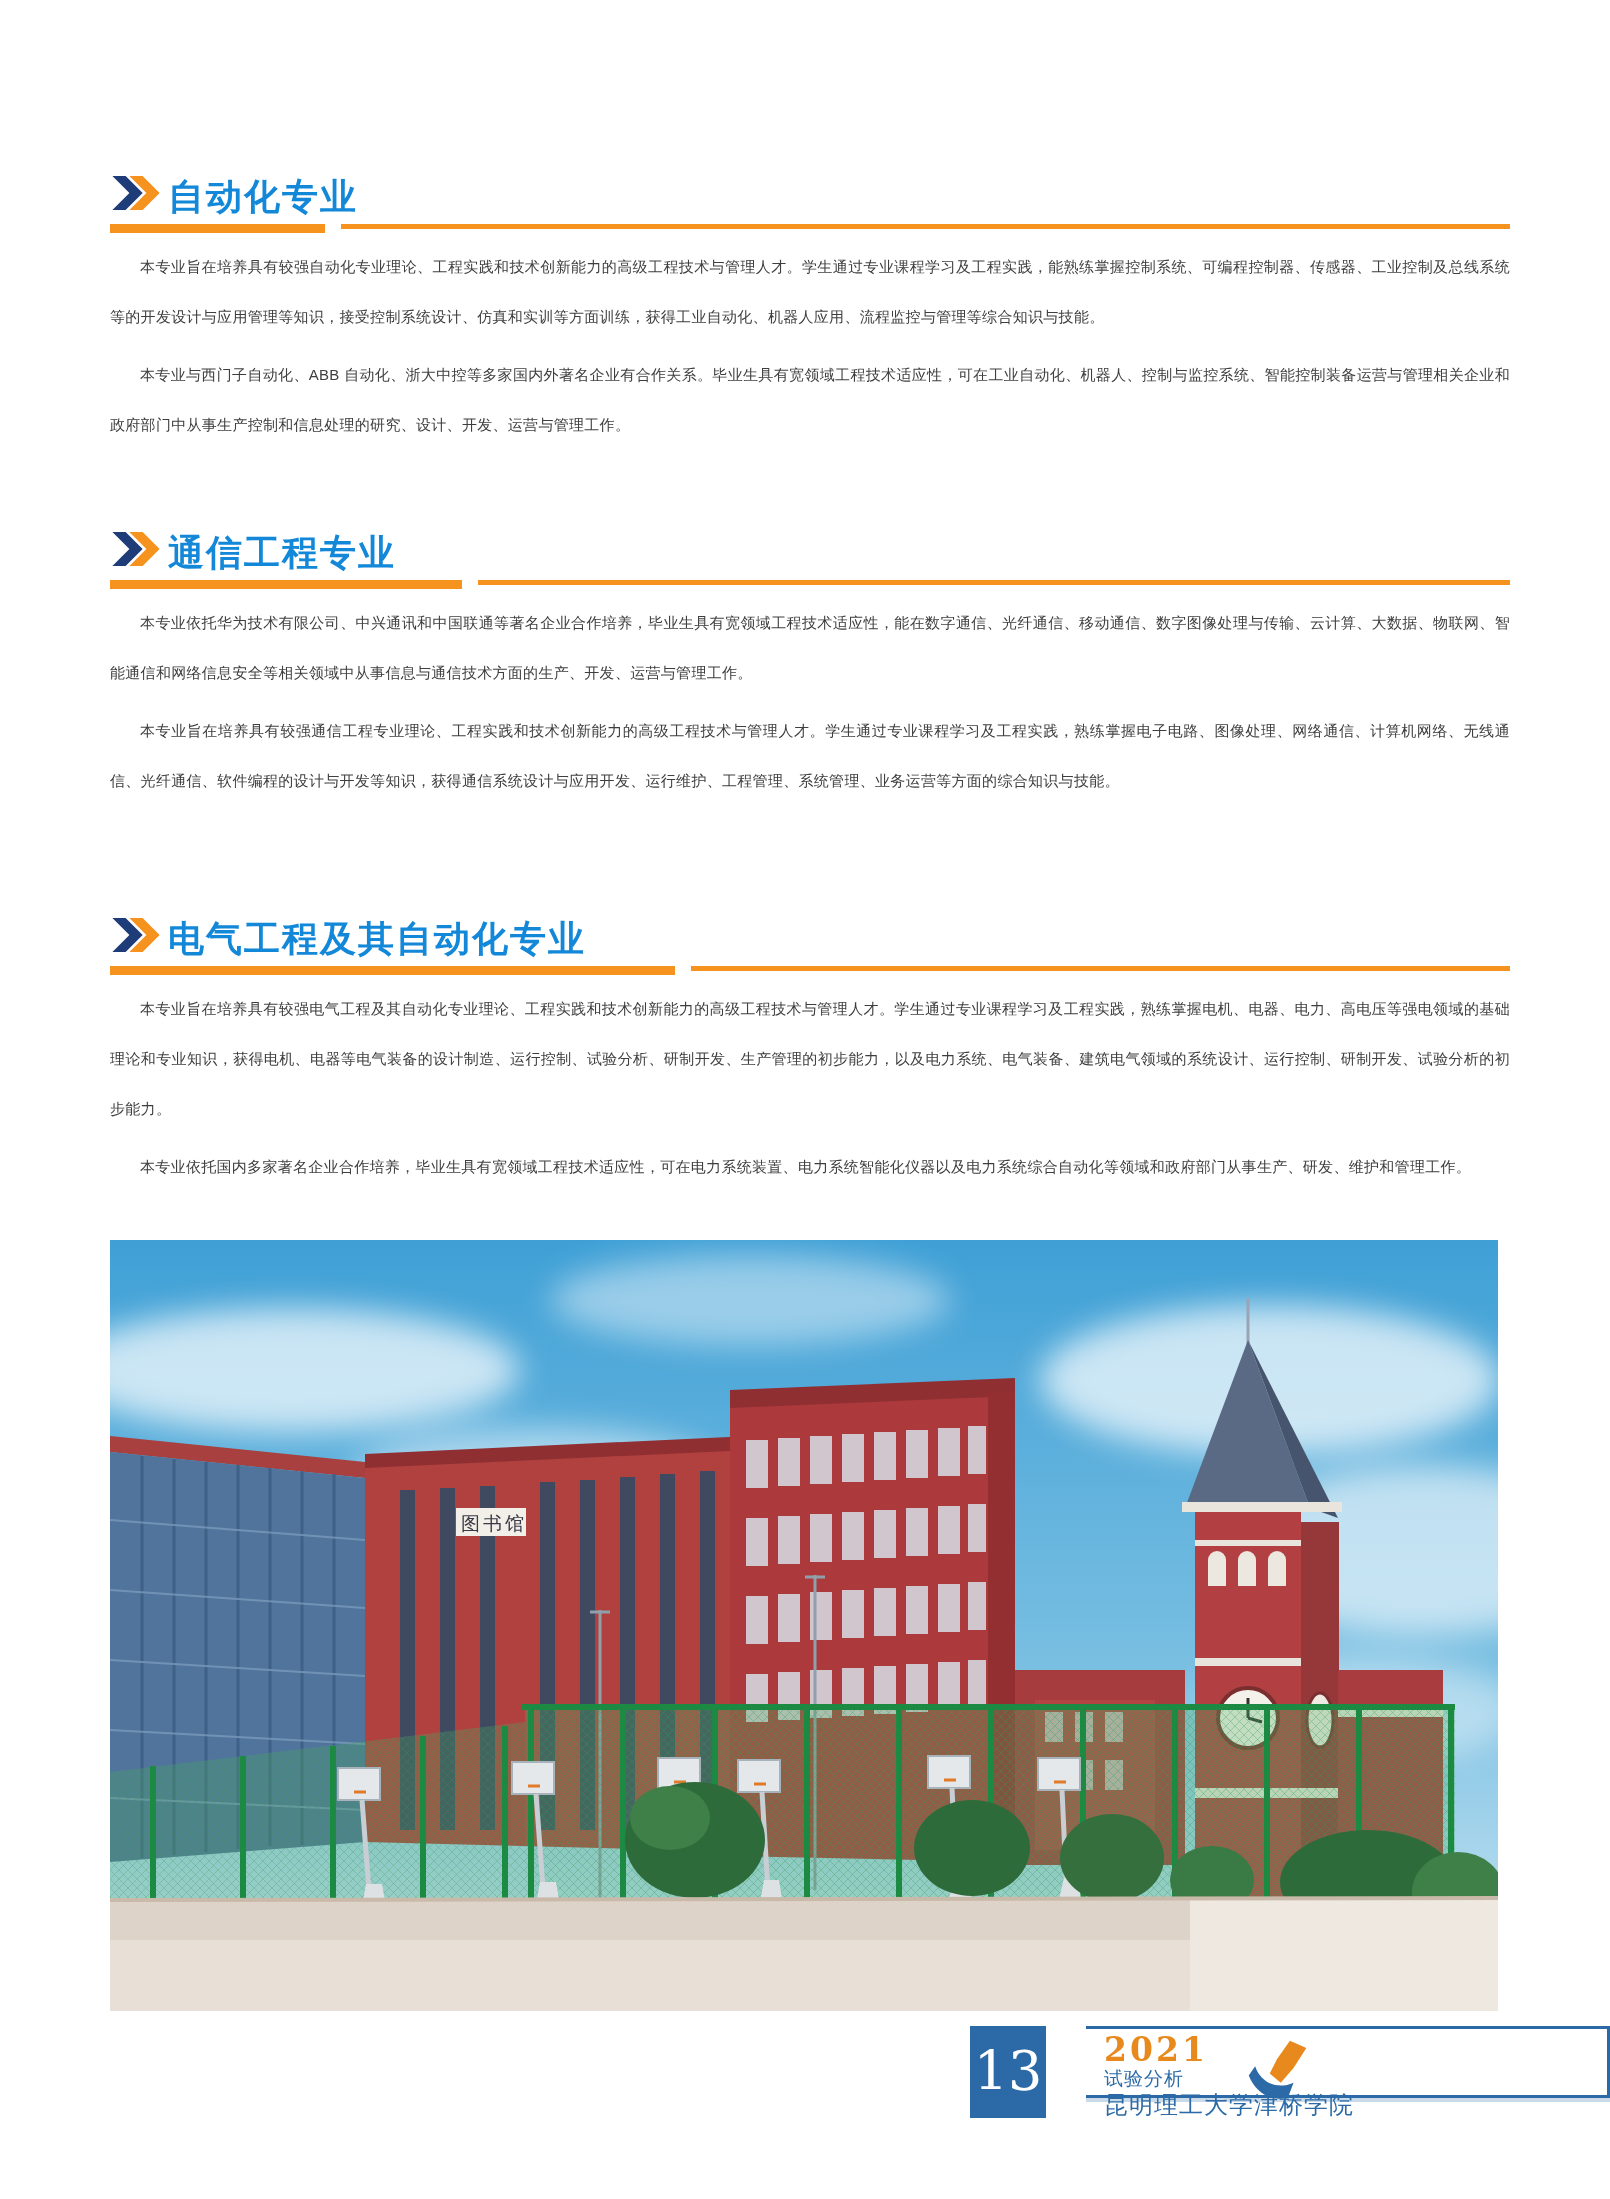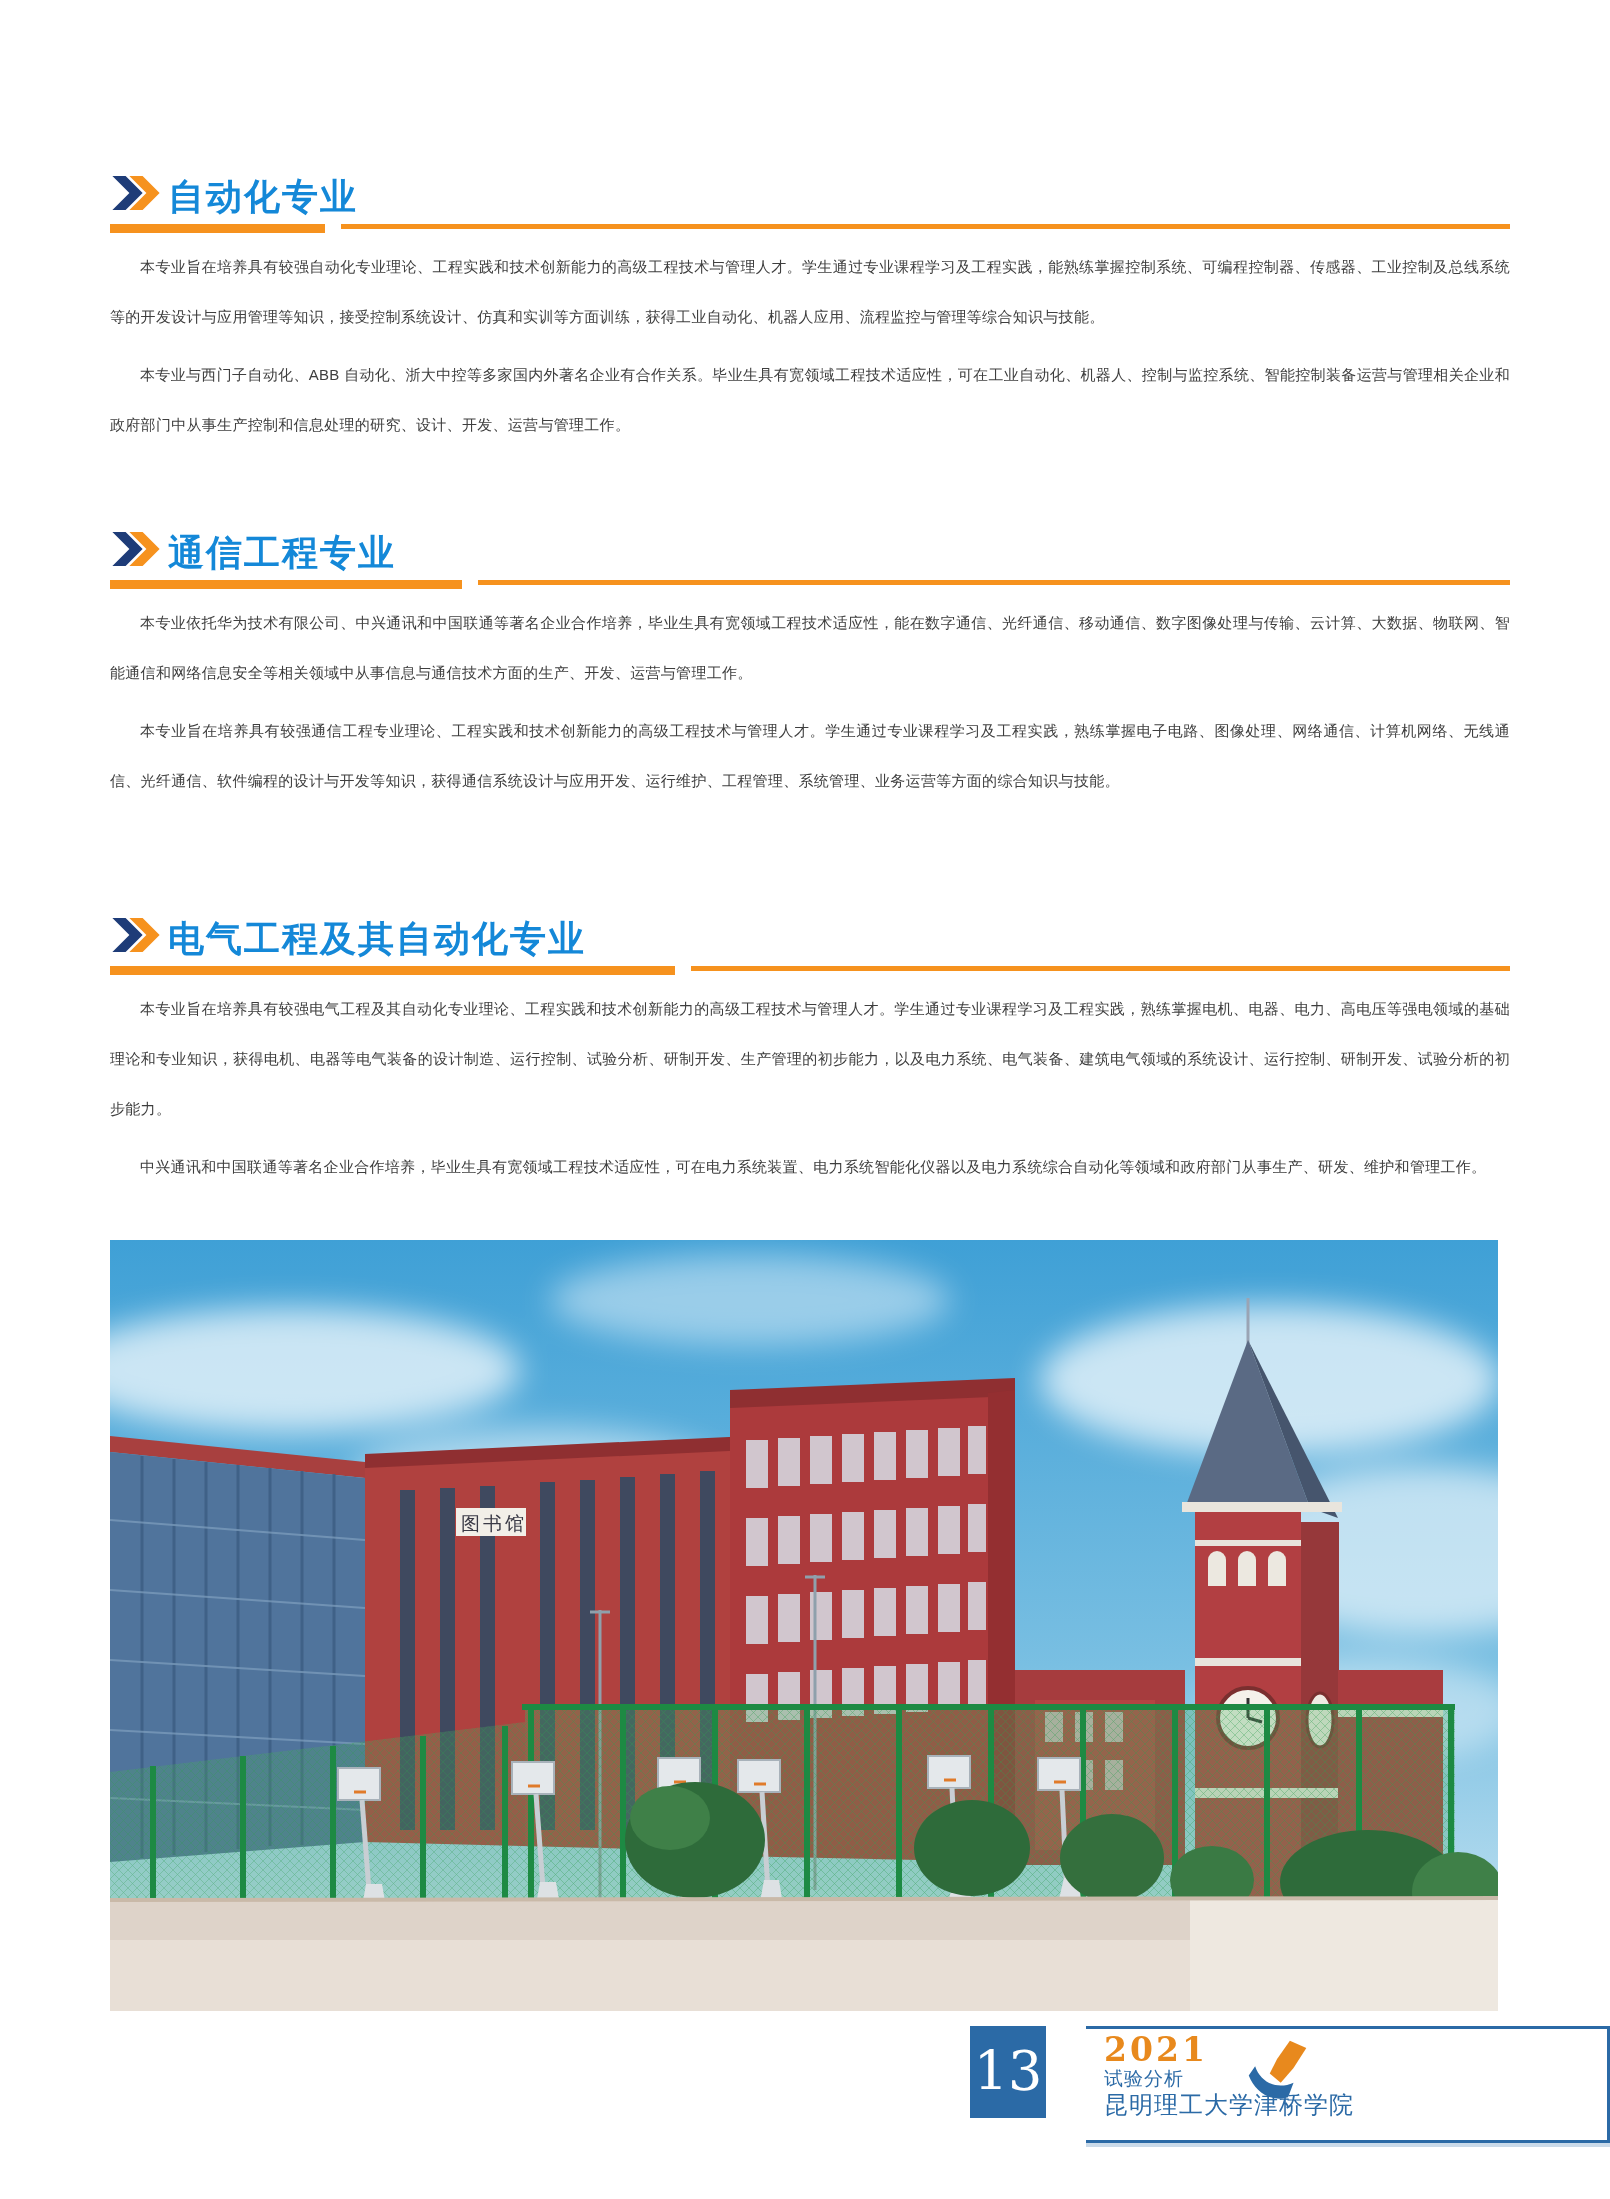--- a/index.html
+++ b/index.html
@@ -44,21 +44,21 @@
   .page-num-box {
     width:76px; height:92px; background:#2b6aa6;
     display:flex; align-items:center; justify-content:center;
     flex:0 0 auto;
   }
   .page-num {
     font-family:"DejaVu Serif","Liberation Serif",serif;
     font-size:54px; color:#ffffff; line-height:1;
   }
   .footer-info {
-    flex:1; height:117px; background:#ffffff;
+    flex:1; height:72px; background:#ffffff;
     border:3px solid #2b6aa6; border-left:none;
     box-shadow:0 4px 0 rgba(43,106,166,0.25);
     padding:4px 0 4px 18px; position:relative;
   }
   .footer-year {
     font-family:"DejaVu Serif","Liberation Serif",serif;
     font-size:33px; font-weight:700; color:#e8891d;
     letter-spacing:3px; line-height:34px;
   }
   .footer-brochure { font-size:19px; color:#2b6aa6; line-height:24px; letter-spacing:1px; }
@@ -106,21 +106,21 @@
       <polygon points="2,0 16,0 34,18 16,36 2,36 20,18" fill="#1e3c78"></polygon>
       <polygon points="20,0 34,0 52,18 34,36 20,36 38,18" fill="#f6921e"></polygon>
     </svg>
     <h2 class="sec-title">电气工程及其自动化专业</h2>
   </div>
   <div class="sec-rule">
     <span class="rule-thick rt-3"></span>
     <span class="rule-thin"></span>
   </div>
   <p class="para">本专业旨在培养具有较强电气工程及其自动化专业理论、工程实践和技术创新能力的高级工程技术与管理人才。学生通过专业课程学习及工程实践，熟练掌握电机、电器、电力、高电压等强电领域的基础理论和专业知识，获得电机、电器等电气装备的设计制造、运行控制、试验分析、研制开发、生产管理的初步能力，以及电力系统、电气装备、建筑电气领域的系统设计、运行控制、研制开发、试验分析的初步能力。</p>
-  <p class="para">中兴通讯和中国联通等著名企业合作培养，毕业生具有宽领域工程技术适应性，可在电力系统装置、电力系统智能化仪器以及电力系统综合自动化等领域和政府部门从事生产、研发、维护和管理工作。</p>
+  <p class="para">本专业依托国内多家著名企业合作培养，毕业生具有宽领域工程技术适应性，可在电力系统装置、电力系统智能化仪器以及电力系统综合自动化等领域和政府部门从事生产、研发、维护和管理工作。</p>
 </div>
 
 <div class="photo">
   <svg viewBox="0 0 1388 771" preserveAspectRatio="none">
     <defs>
       <linearGradient id="sky" x1="0" y1="0" x2="0" y2="1">
         <stop offset="0" stop-color="#3fa0d6"></stop>
         <stop offset="0.55" stop-color="#79bfe2"></stop>
         <stop offset="1" stop-color="#cfe8f4"></stop>
       </linearGradient>

